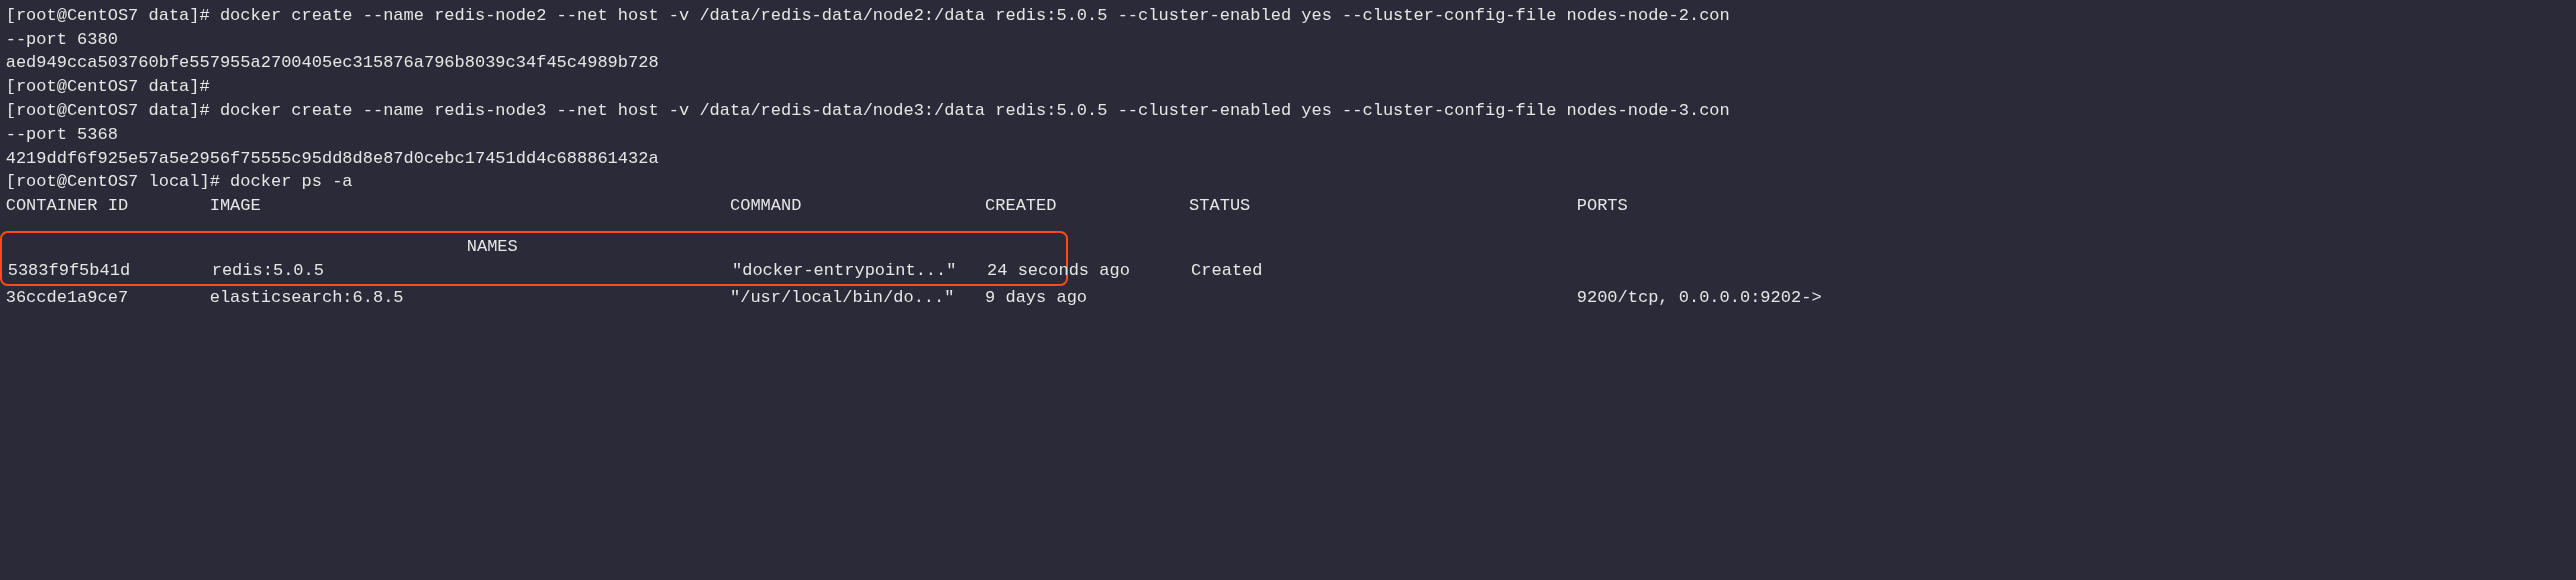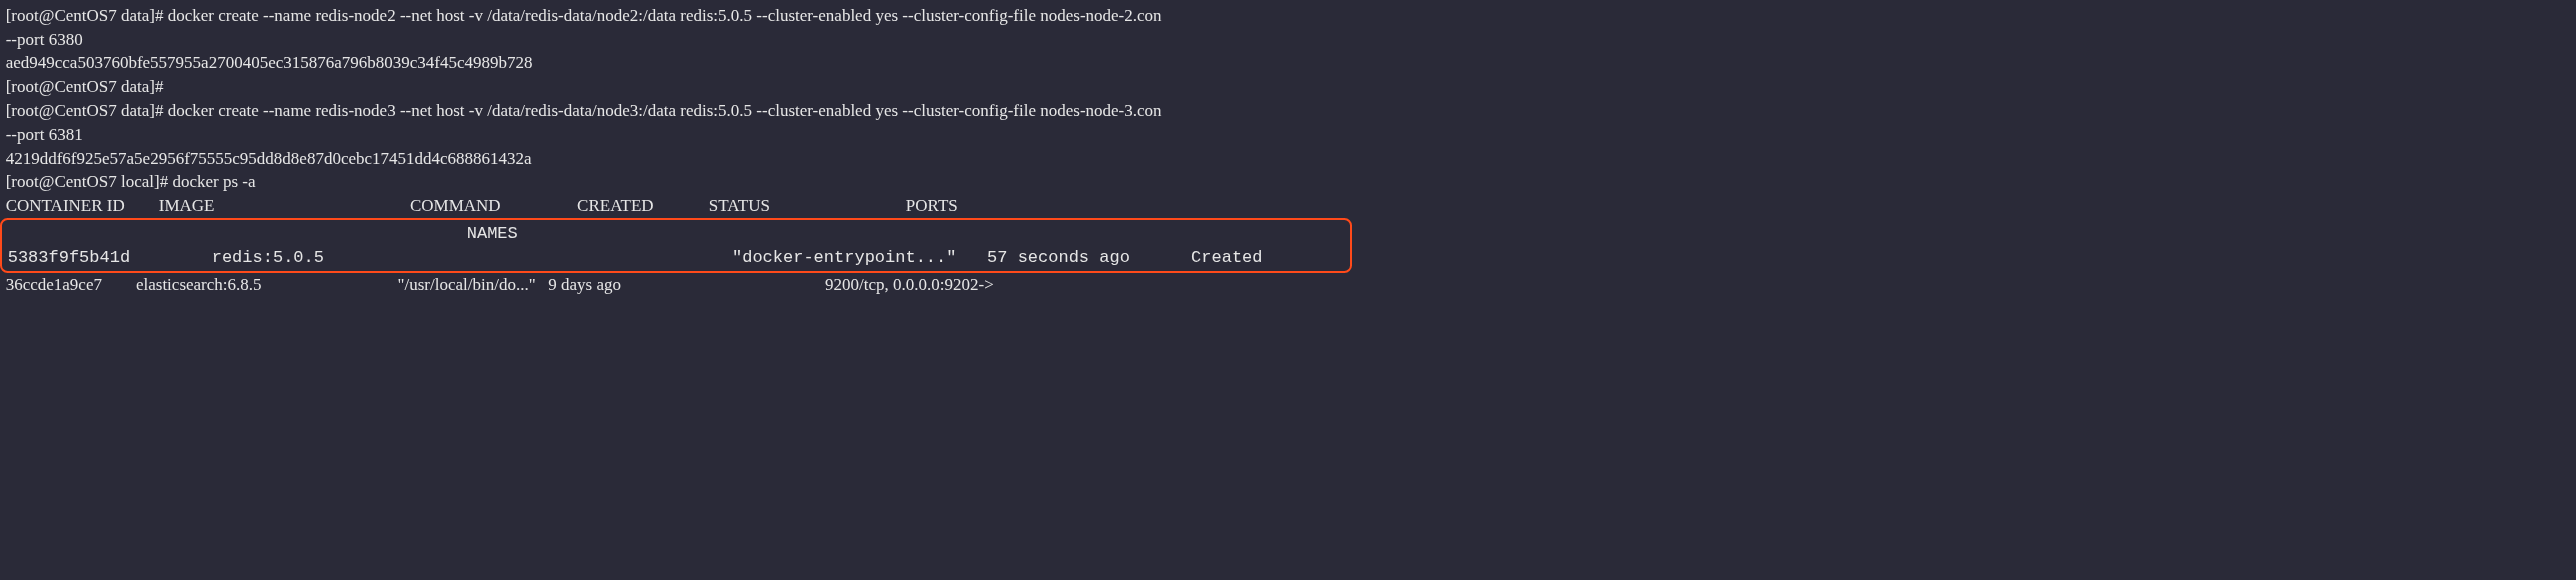--- a/index.html
+++ b/index.html
@@ -14,46 +14,45 @@
     color: #e6e6e6;
     line-height: 1.4;
     padding: 3.8px 5.7px;
     white-space: nowrap;
     overflow: hidden;
     width: 2576px;
   }
   .line {
     display: block;
     white-space: pre;
-    font-family: Liberation Serif, serif;
   }
   .highlight-box {
     border: 2.8px solid #ff4a1a;
     border-radius: 7.6px;
     padding: 1.9px 1.9px 1.9px 5.7px;
-    margin: 0 0 0 -5.7px;
-    width: 1352px;
+    margin: 13px 0 0 -5.7px;
+    width: 1068px;
   }
   .row {
     display: block;
     white-space: pre;
   }
 </style>
 </head>
 <body>
 
 <span class="line">[root@CentOS7 data]# docker create --name redis-node2 --net host -v /data/redis-data/node2:/data redis:5.0.5 --cluster-enabled yes --cluster-config-file nodes-node-2.con</span>
 <span class="line">--port 6380</span>
 <span class="line">aed949cca503760bfe557955a2700405ec315876a796b8039c34f45c4989b728</span>
 <span class="line">[root@CentOS7 data]#</span>
 <span class="line">[root@CentOS7 data]# docker create --name redis-node3 --net host -v /data/redis-data/node3:/data redis:5.0.5 --cluster-enabled yes --cluster-config-file nodes-node-3.con</span>
-<span class="line">--port 6381</span>
+<span class="line">--port 5368</span>
 <span class="line">4219ddf6f925e57a5e2956f75555c95dd8d8e87d0cebc17451dd4c688861432a</span>
 <span class="line">[root@CentOS7 local]# docker ps -a</span>
 <span class="line">CONTAINER ID        IMAGE                                              COMMAND                  CREATED             STATUS                                PORTS</span>
 
 <div class="highlight-box">
   <span class="row">                                             NAMES</span>
-  <span class="row">5383f9f5b41d        redis:5.0.5                                        "docker-entrypoint..."   57 seconds ago      Created</span>
+  <span class="row">5383f9f5b41d        redis:5.0.5                                        "docker-entrypoint..."   24 seconds ago      Created</span>
 </div>
 
 <span class="line">36ccde1a9ce7        elasticsearch:6.8.5                                "/usr/local/bin/do..."   9 days ago                                                9200/tcp, 0.0.0.0:9202-&gt;</span>
 
 
 </body></html>

